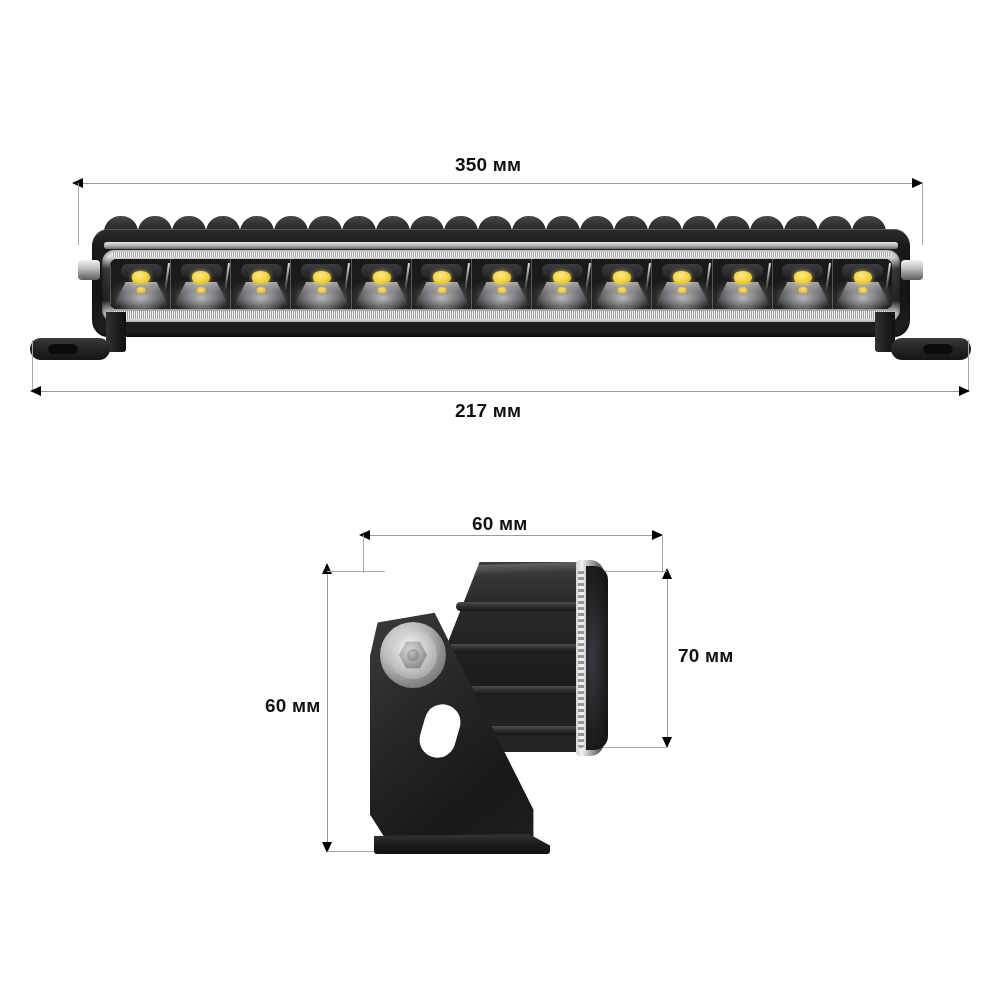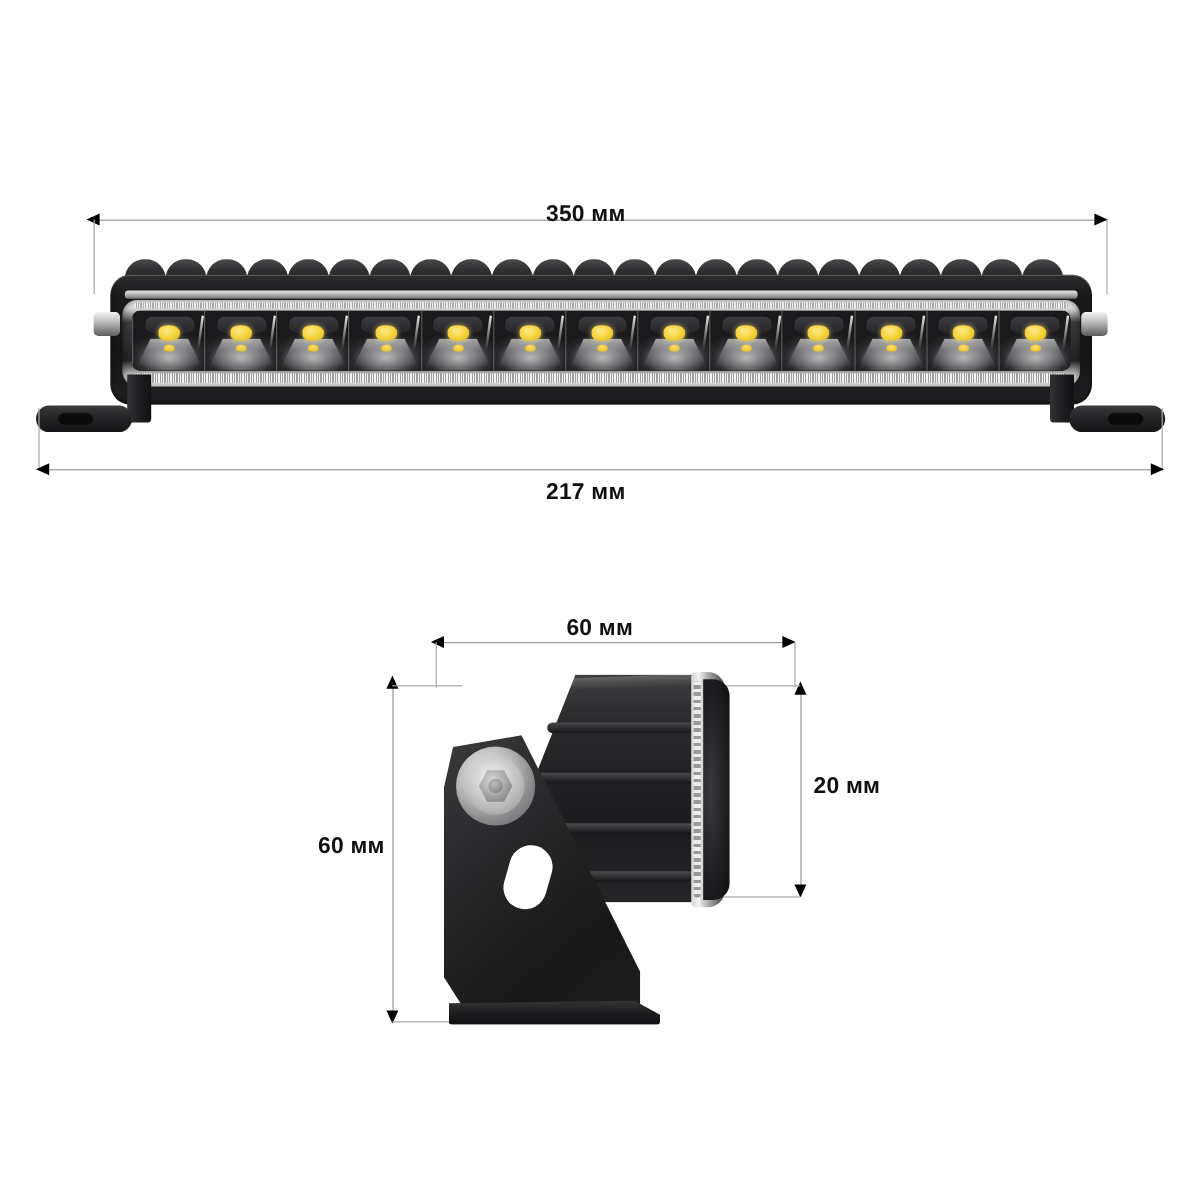--- a/index.html
+++ b/index.html
@@ -227,21 +227,21 @@
 
 <div id="stage">
 
   <div>
 
     <div class="dimline-h" style="left:78px;top:183px;width:845px;"></div>
     <div class="arrow left" style="left:72px;top:178px;"></div>
     <div class="arrow right" style="left:912px;top:178px;"></div>
     <div class="extline" style="left:78px;top:183px;height:62px;"></div>
     <div class="extline" style="left:922px;top:183px;height:62px;"></div>
-    <div class="dimlabel" style="left:455px;top:168px;font-size:19px;">350 мм</div>
+    <div class="dimlabel" style="left:455px;top:154px;font-size:19px;">350 мм</div>
 
     <div id="lightbar">
 
       <div class="finrow">
         <div class="fin" style="left:0px;"></div>
         <div class="fin" style="left:34px;"></div>
         <div class="fin" style="left:68px;"></div>
         <div class="fin" style="left:102px;"></div>
         <div class="fin" style="left:136px;"></div>
         <div class="fin" style="left:170px;"></div>
@@ -402,21 +402,21 @@
     <div class="arrow down" style="left:322px;top:842px;"></div>
     <div class="extline-h" style="left:327px;top:571px;width:58px;"></div>
     <div class="extline-h" style="left:327px;top:851px;width:90px;"></div>
     <div class="dimlabel" style="left:265px;top:695px;font-size:19px;">60 мм</div>
 
     <div class="dimline-v" style="left:667px;top:571px;height:176px;"></div>
     <div class="arrow up" style="left:662px;top:568px;"></div>
     <div class="arrow down" style="left:662px;top:737px;"></div>
     <div class="extline-h" style="left:600px;top:571px;width:67px;"></div>
     <div class="extline-h" style="left:600px;top:747px;width:67px;"></div>
-    <div class="dimlabel" style="left:678px;top:645px;font-size:19px;">20 мм</div>
+    <div class="dimlabel" style="left:678px;top:645px;font-size:19px;">70 мм</div>
 
     <div id="sideview">
       <div class="body-shell"></div>
       <div class="rib" style="left:86px;top:46px;width:124px;"></div>
       <div class="rib" style="left:78px;top:88px;width:132px;"></div>
       <div class="rib" style="left:72px;top:130px;width:138px;"></div>
       <div class="rib" style="left:68px;top:170px;width:142px;"></div>
       <div class="body-top-hl"></div>
 
       <div class="lenscap"></div>

